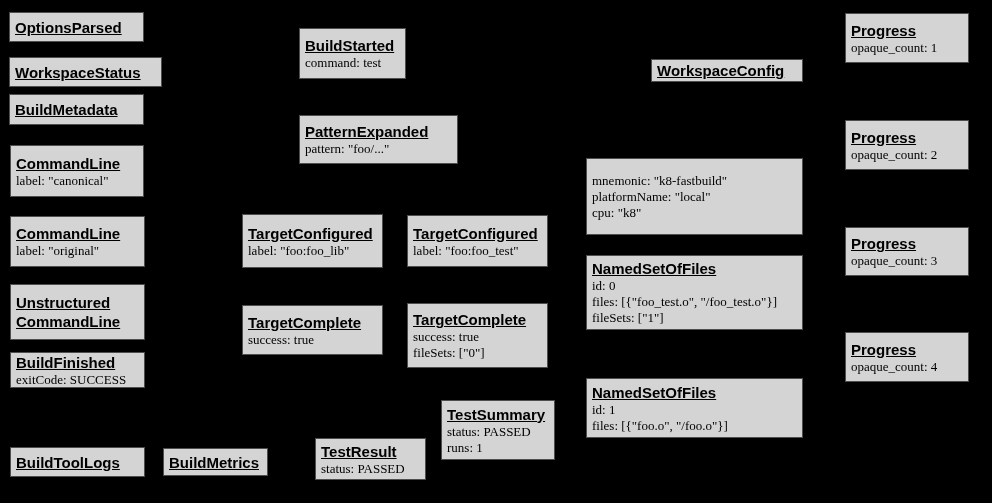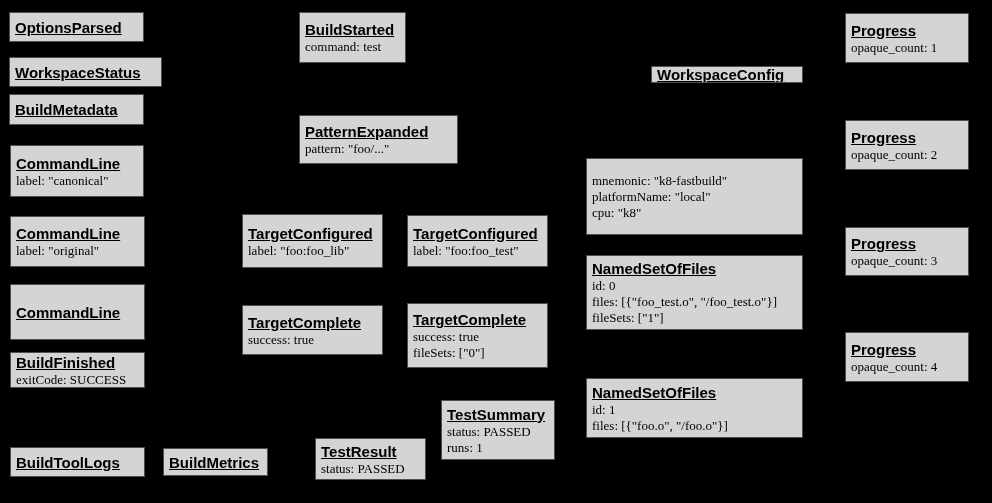--- a/index.html
+++ b/index.html
@@ -58,37 +58,38 @@
     <div class="nt">CommandLine</div>
     <div class="nl">label: "canonical"</div>
   </div>
 
   <div class="node" style="left:10px;top:216px;width:135px;height:51px">
     <div class="nt">CommandLine</div>
     <div class="nl">label: "original"</div>
   </div>
 
   <div class="node" style="left:10px;top:284px;width:135px;height:56px">
+    <div class="nt">Unstructured</div>
     <div class="nt">CommandLine</div>
   </div>
 
   <div class="node" style="left:10px;top:352px;width:135px;height:36px">
     <div class="nt">BuildFinished</div>
     <div class="nl">exitCode: SUCCESS</div>
   </div>
 
   <div class="node" style="left:10px;top:447px;width:135px;height:30px">
     <div class="nt">BuildToolLogs</div>
   </div>
 
   <div class="node" style="left:163px;top:448px;width:105px;height:28px">
     <div class="nt">BuildMetrics</div>
   </div>
 
-  <div class="node" style="left:299px;top:12px;width:107px;height:51px">
+  <div class="node" style="left:299px;top:28px;width:107px;height:51px">
     <div class="nt">BuildStarted</div>
     <div class="nl">command: test</div>
   </div>
 
   <div class="node" style="left:299px;top:115px;width:159px;height:49px">
     <div class="nt">PatternExpanded</div>
     <div class="nl">pattern: "foo/..."</div>
   </div>
 
   <div class="node" style="left:242px;top:214px;width:141px;height:54px">
@@ -116,21 +117,21 @@
     <div class="nt">TestResult</div>
     <div class="nl">status: PASSED</div>
   </div>
 
   <div class="node" style="left:441px;top:400px;width:114px;height:60px">
     <div class="nt">TestSummary</div>
     <div class="nl">status: PASSED</div>
     <div class="nl">runs: 1</div>
   </div>
 
-  <div class="node" style="left:651px;top:66px;width:152px;height:17px">
+  <div class="node" style="left:651px;top:59px;width:152px;height:23px">
     <div class="nt">WorkspaceConfig</div>
   </div>
 
   <div class="node" style="left:586px;top:158px;width:217px;height:77px">
     <div class="nl">mnemonic: "k8-fastbuild"</div>
     <div class="nl">platformName: "local"</div>
     <div class="nl">cpu: "k8"</div>
   </div>
 
   <div class="node" style="left:586px;top:255px;width:217px;height:75px">

